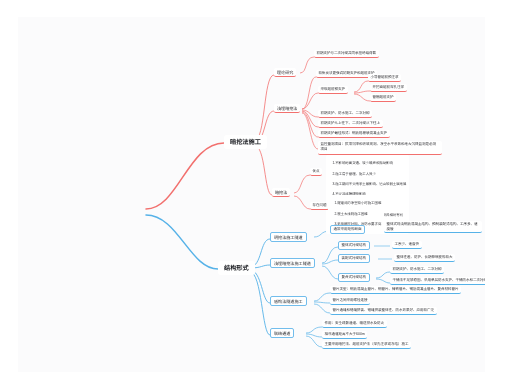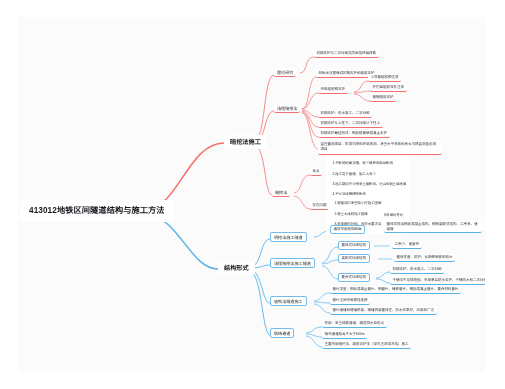--- a/index.html
+++ b/index.html
@@ -115,21 +115,20 @@
 
     <path d="M296 284 C 304 284, 302 276, 312 276" stroke="#56b2e8" stroke-width=".7"></path>
     <path d="M296 285 C 304 285, 304 286, 312 286" stroke="#56b2e8" stroke-width=".7"></path>
     <path d="M296 287 C 304 287, 304 296, 312 296" stroke="#56b2e8" stroke-width=".7"></path>
 
     <path d="M288 316 C 296 316, 294 310, 304 310" stroke="#56b2e8" stroke-width=".7"></path>
     <path d="M288 317 C 296 317, 296 320, 304 320" stroke="#56b2e8" stroke-width=".7"></path>
     <path d="M288 319 C 296 319, 296 330, 304 330" stroke="#56b2e8" stroke-width=".7"></path>
   </svg>
 
-  <div class="node root">413012地铁区间隧道结构与施工方法</div>
 
   <div class="node main" style="left:206px;top:118px;">暗挖法施工</div>
 
   <div class="node lvl2 u-red" style="left:256px;top:51px;">理论研究</div>
 
   <div class="node lvl3 u-red" style="left:296px;top:33px;">初期支护与二次衬砌共同承担坍塌荷载</div>
 
   <div class="node lvl2 u-red" style="left:256px;top:87px;">浅埋暗挖法</div>
 
   <div class="node lvl3 u-red" style="left:298px;top:53px;">较新奥法更强调初期支护和超前支护</div>

